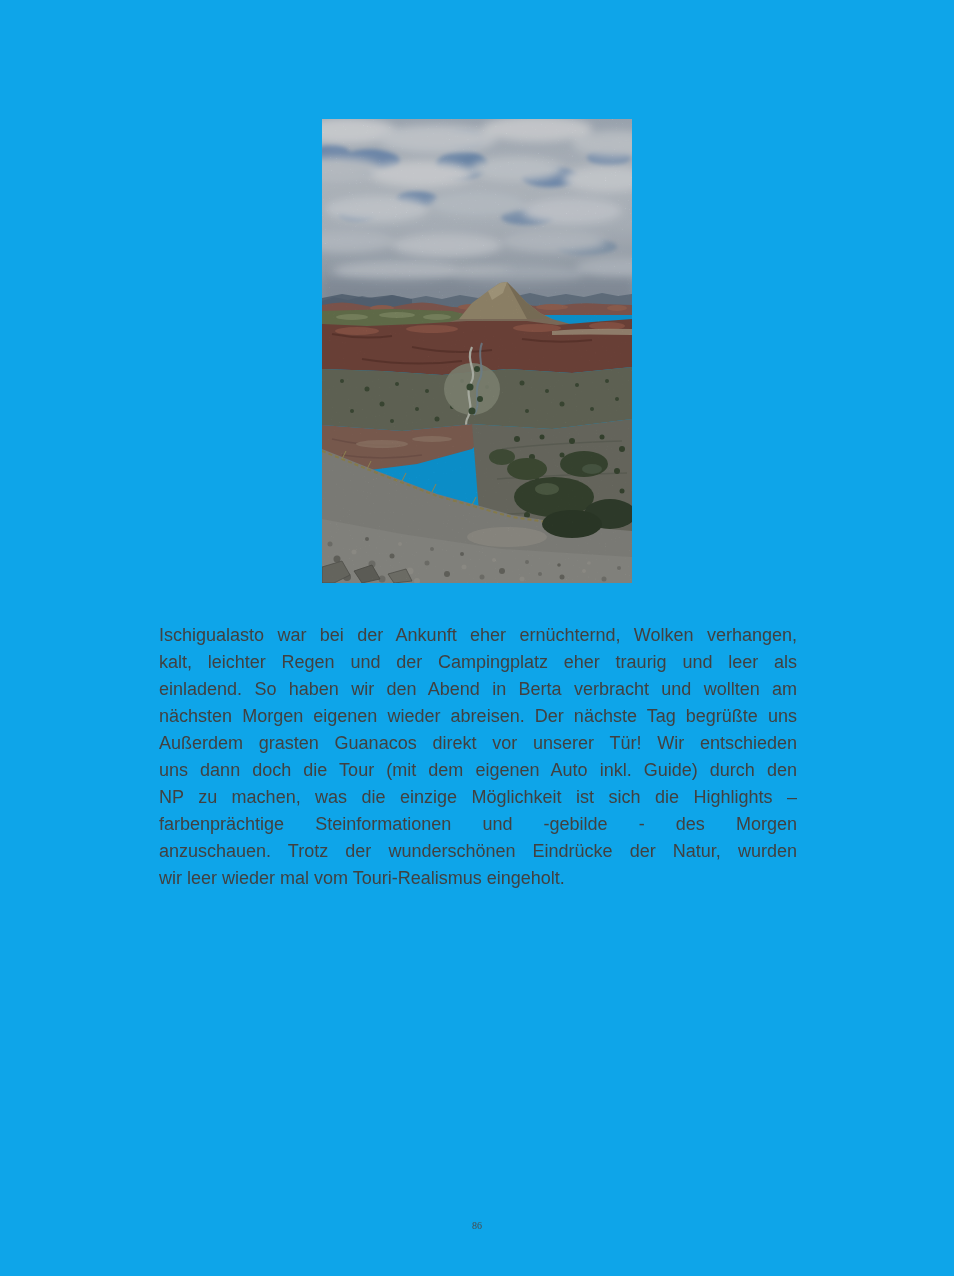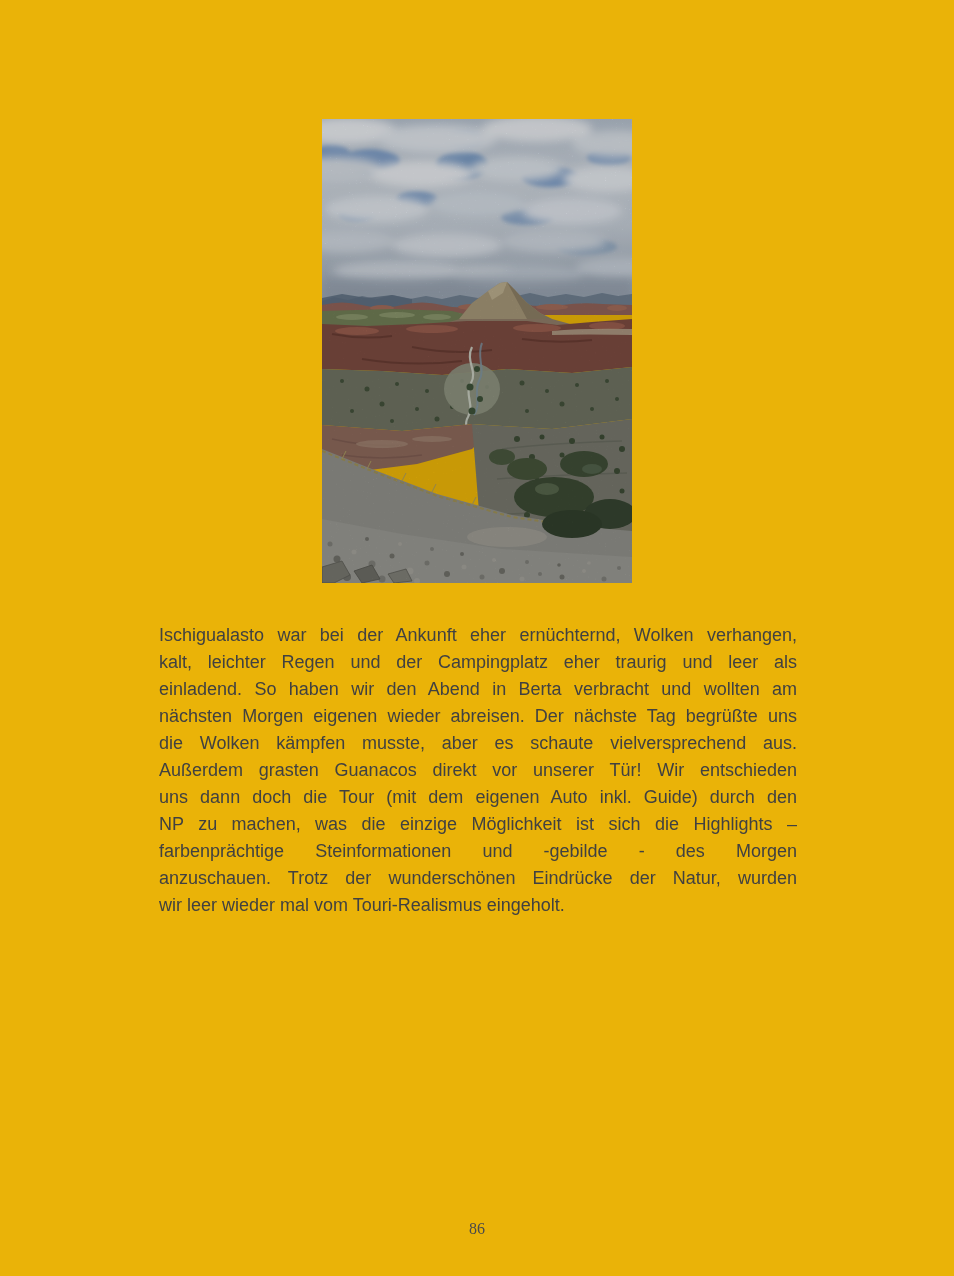--- a/index.html
+++ b/index.html
@@ -1,39 +1,39 @@
 <!DOCTYPE html>
 <html><head>
 <meta charset="utf-8">
 <style>
   html,body{margin:0;padding:0;background:#ffffff;}
   .canvas{
     position:relative;
     width:954px;height:1276px;
-    background:#eab308;
+    background:#0ea5e9;
     font-family:"Liberation Sans", sans-serif;
     overflow:hidden;
   }
   .photo{
     position:absolute;left:322px;top:119px;
     width:310px;height:464px;margin:0;
     overflow:hidden;
   }
   .photo svg{display:block;width:310px;height:464px;}
   .body-text{
     position:absolute;left:159px;top:622px;width:638px;
     font-size:18px;line-height:27px;color:#414141;
   }
   .pline{text-align:justify;text-align-last:justify;}
   .pline.last{text-align-last:left;}
   .page-number{
     position:absolute;top:1220px;left:0;width:100%;
     text-align:center;
     font-family:"Liberation Serif", serif;
-    font-size:16px;color:#4a4a4a;
+    font-size:10px;color:#4a4a4a;
   }
 </style>
 </head>
 <body>
 
 <div class="canvas">
 
   <figure class="photo" aria-label="Weite Aussicht über den Ischigualasto-Nationalpark: wolkenverhangener Himmel mit blauen Lücken, ferne Bergketten, rote Felsformationen, ein heller Gipfel, ein grünes Tal mit gewundener Piste und ein grauer Geröllhang mit Büschen im Vordergrund">
     <svg viewBox="0 0 310 464" xmlns="http://www.w3.org/2000/svg">
       <defs>
@@ -255,21 +255,20 @@
 
       <rect x="0" y="0" width="310" height="464" filter="url(#grain)" opacity="0.14"></rect>
     </svg>
   </figure>
 
   <div class="body-text">
       <div class="pline">Ischigualasto war bei der Ankunft eher ernüchternd, Wolken verhangen,</div>
       <div class="pline">kalt, leichter Regen und der Campingplatz eher traurig und leer als</div>
       <div class="pline">einladend. So haben wir den Abend in Berta verbracht und wollten am</div>
       <div class="pline">nächsten Morgen eigenen wieder abreisen. Der nächste Tag begrüßte uns</div>
-      <div class="pline">die Wolken kämpfen musste, aber es schaute vielversprechend aus.</div>
       <div class="pline">Außerdem grasten Guanacos direkt vor unserer Tür! Wir entschieden</div>
       <div class="pline">uns dann doch die Tour (mit dem eigenen Auto inkl. Guide) durch den</div>
       <div class="pline">NP zu machen, was die einzige Möglichkeit ist sich die Highlights –</div>
       <div class="pline">farbenprächtige Steinformationen und -gebilde - des Morgen</div>
       <div class="pline">anzuschauen. Trotz der wunderschönen Eindrücke der Natur, wurden</div>
       <div class="pline last">wir leer wieder mal vom Touri-Realismus eingeholt.</div>
     </div>
 
   <div class="page-number">86</div>
 

